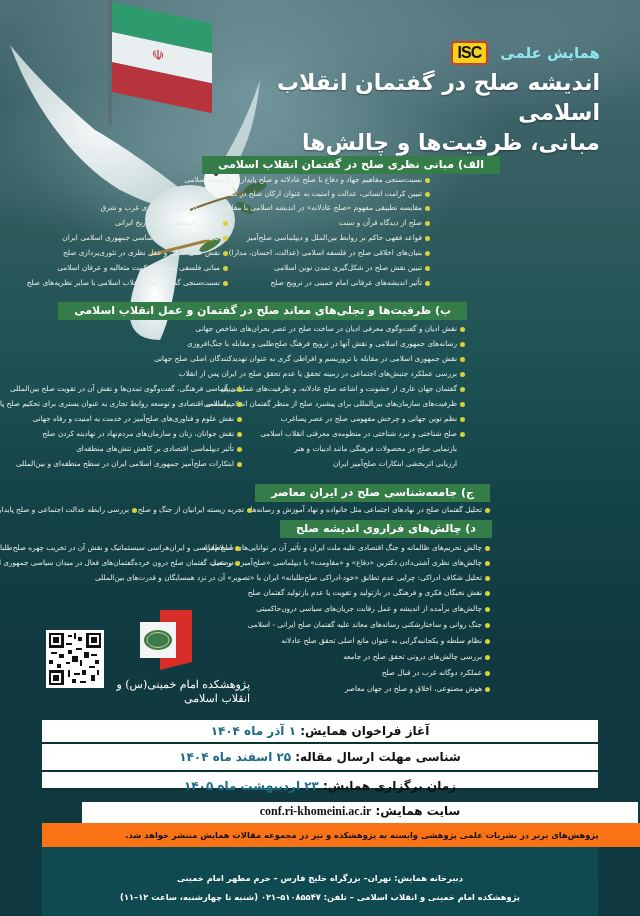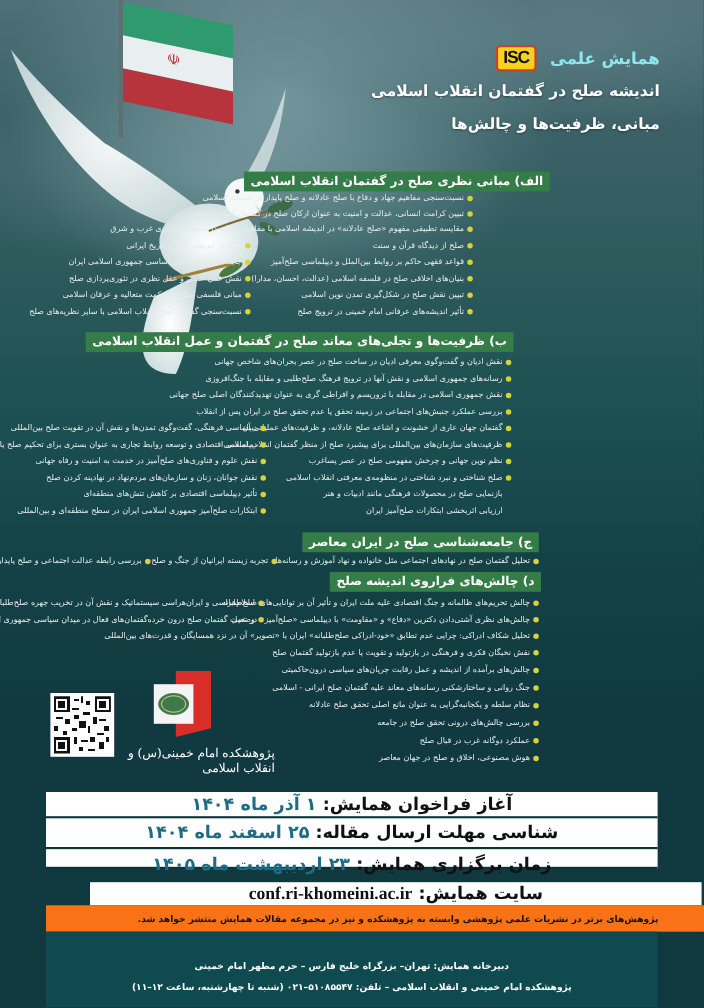--- a/index.html
+++ b/index.html
@@ -34,37 +34,37 @@
   .dove { position: absolute; left: 0; top: 40px; width: 270px; height: 300px; }
   
   .hdr { position: absolute; right: 40px; top: 38px; width: 380px; text-align: right; }
   .hdr-top { display: flex; flex-direction: row; align-items: center; justify-content: flex-start; gap: 12px; height: 30px; }
   .hdr-label { color: #8ee6ee; font-weight: bold; font-size: 15px; }
   .isc-badge {
     background: #f5d21c; border: 2px solid #c9412a; border-radius: 4px;
     color: #111; font-weight: 900; font-size: 16px; font-family: "Liberation Sans", sans-serif;
     padding: 0 5px; line-height: 20px; letter-spacing: -1px; direction: ltr;
   }
-  .hdr-title1, .hdr-title2 { color: #fff; font-weight: bold; font-size: 14px; line-height: 30px; text-shadow: 0 1px 2px rgba(0,0,0,0.4); }
+  .hdr-title1, .hdr-title2 { color: #fff; font-weight: bold; font-size: 22px; line-height: 30px; text-shadow: 0 1px 2px rgba(0,0,0,0.4); }
   
   .sec-head {
     position: absolute; background: #357d48; color: #fff; font-weight: bold; font-size: 11px;
-    line-height: 18px; padding: 0 6px; text-align: right; margin-left: 24px;
+    line-height: 18px; padding: 0 16px; text-align: right; margin-left: 24px;
   }
   .item {
     position: absolute; color: #e7ecea; font-size: 7.3px; line-height: 11px; white-space: nowrap; text-align: right;
     font-family: "DejaVu Serif", serif;
   }
   .item .bul { display: inline-block; width: 5px; height: 5px; border-radius: 50%; background: #d8d23a; margin-left: 3px; vertical-align: middle; }
   
   .logo { position: absolute; left: 130px; top: 610px; width: 70px; height: 60px; }
   .logo-text { position: absolute; left: 100px; top: 678px; width: 150px; color: #fff; font-size: 11px; font-family: "DejaVu Serif", serif; text-align: right; line-height: 14px; }
   .qr { position: absolute; left: 46px; top: 630px; width: 58px; height: 58px; background: #fff; padding: 3px; }
   
-  .info { position: absolute; left: 42px; width: 556px; background: #fff; text-align: center; color: #111; font-weight: bold; font-size: 16px; border-bottom: 2px solid #0d3236; }
+  .info { position: absolute; left: 42px; width: 556px; background: #fff; text-align: center; color: #111; font-weight: bold; font-size: 12px; border-bottom: 2px solid #0d3236; }
   .info .v { color: #1e6b86; }
   .note { position: absolute; left: 42px; top: 823px; width: 640px; height: 24px; background: #f97316; color: #111; font-weight: bold; font-size: 8.3px; text-align: center; line-height: 24px; }
   .footer { position: absolute; left: 42px; top: 847px; width: 556px; height: 69px; background: #0f4a50; color: #fff; text-align: center; font-size: 8.3px; font-weight: bold; }
   .footer div { line-height: 19px; }
   .footer .f1 { margin-top: 22px; }
 </style>
 </head>
 <body>
 
 <div class="poster"></div>

